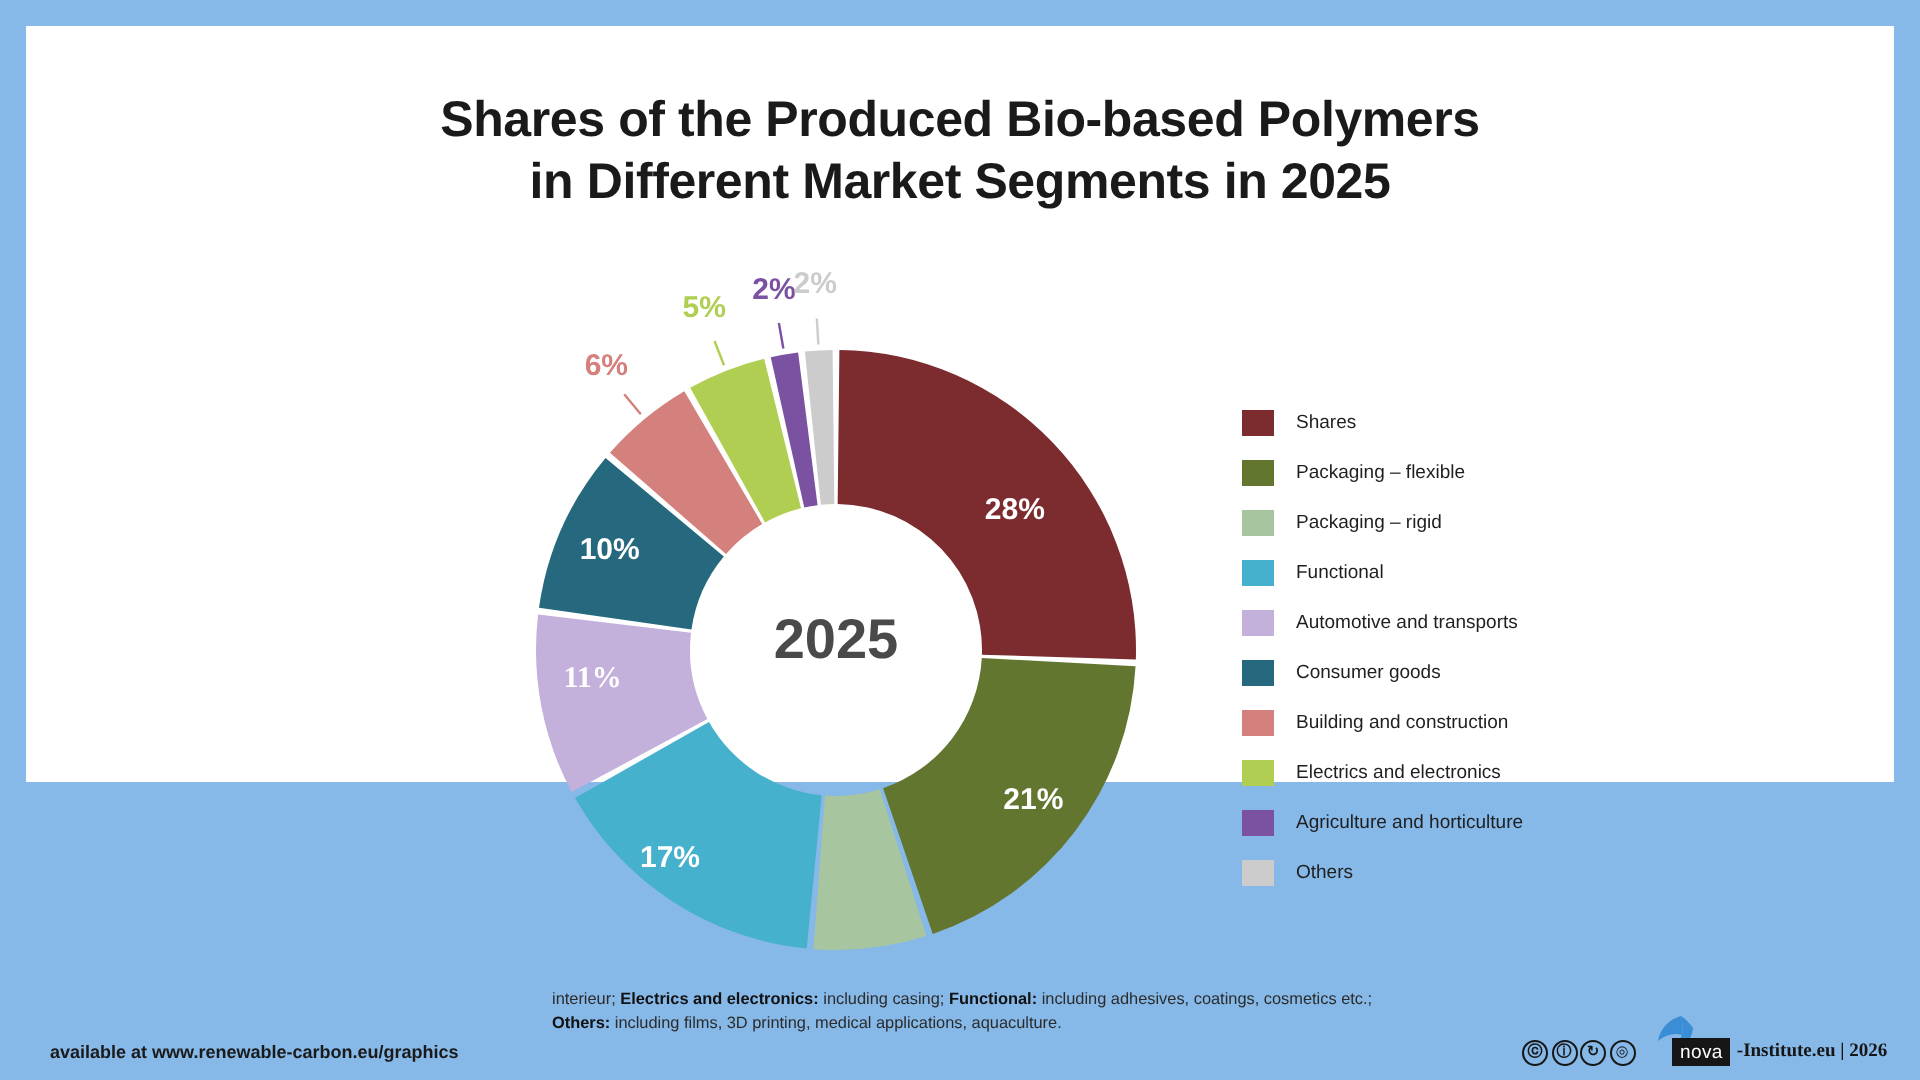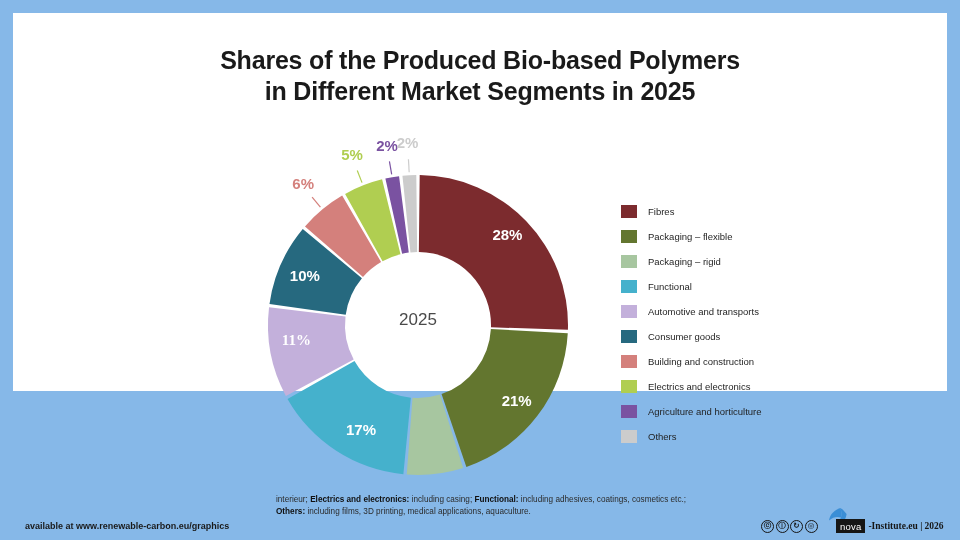--- a/index.html
+++ b/index.html
@@ -35,21 +35,21 @@
     width:352px;height:356px;
   }
   #donut-svg{display:block;}
   #center-year{
     position:absolute;
     left:0;top:0;width:352px;height:356px;
     display:flex;align-items:center;justify-content:center;
     pointer-events:none;
   }
   #center-year span{
-    font-size:17px;font-weight:normal;color:#4a4a4a;
+    font-size:28px;font-weight:bold;color:#4a4a4a;
     transform:translateY(-3px);
   }
   .slice-label{
     position:absolute;
     font-size:15px;font-weight:bold;
     color:#ffffff;
     white-space:nowrap;
     transform:translate(-50%,-50%);
     pointer-events:none;
   }
@@ -164,36 +164,36 @@
           <path d="M 78.40619022889331 62.16771115538391 L 70.11390573853784 52.15581733198515" stroke="#d4807c" stroke-width="1.2" fill="none"></path>
           <path d="M 120.00510005021087 37.61470869639271 L 115.24736345316995 25.516612049680987" stroke="#b0ce51" stroke-width="1.2" fill="none"></path>
           <path d="M 149.6731274593738 29.282065492425147 L 147.43620364873237 16.475966481977622" stroke="#7a52a1" stroke-width="1.2" fill="none"></path>
           <path d="M 167.1853664748388 27.254125306713746 L 166.4364106851192 14.275717653035827" stroke="#cccccc" stroke-width="1.2" fill="none"></path>
         </g>
     </svg>
     <div id="center-year">
       <span>2025</span>
     </div>
     <div id="labels-layer">
-        <div class="slice-label" style="left: 265.426px; top: 89px; text-align: center;">28%</div>
+        <div class="slice-label" style="left: 265.426px; top: 110px; text-align: center;">28%</div>
         <div class="slice-label" style="left: 274.684px; top: 254.786px;">21%</div>
-        <div class="slice-label" style="left: 119px; top: 283.812px;">17%</div>
+        <div class="slice-label" style="left: 93px; top: 283.812px;">17%</div>
         <div class="slice-label" style="left: 54.3465px; top: 195px; font-family: Liberation Serif, serif;">11%</div>
         <div class="slice-label" style="left: 62.8365px; top: 129.747px;">10%</div>
         <div class="out-label" style="left: 61.1838px; top: 38.3738px; color: rgb(212, 128, 124);">6%</div>
         <div class="out-label" style="left: 110.124px; top: 9.48789px; color: rgb(176, 206, 81);">5%</div>
         <div class="out-label" style="left: 145.027px; top: -0.315217px; color: rgb(122, 82, 161);">2%</div>
         <div class="out-label" style="left: 165.63px; top: -2.70103px; color: rgb(204, 204, 204);">2%</div>
       </div>
   </div>
 
   <div id="legend">
       <div class="legend-row">
         <span class="legend-swatch" style="background: rgb(124, 43, 46);"></span>
-        <span class="legend-label">Fibres</span>
+        <span class="legend-label">Shares</span>
       </div>
       <div class="legend-row">
         <span class="legend-swatch" style="background: rgb(99, 118, 47);"></span>
         <span class="legend-label">Packaging – flexible</span>
       </div>
       <div class="legend-row">
         <span class="legend-swatch" style="background: rgb(167, 198, 160);"></span>
         <span class="legend-label">Packaging – rigid</span>
       </div>
       <div class="legend-row">

